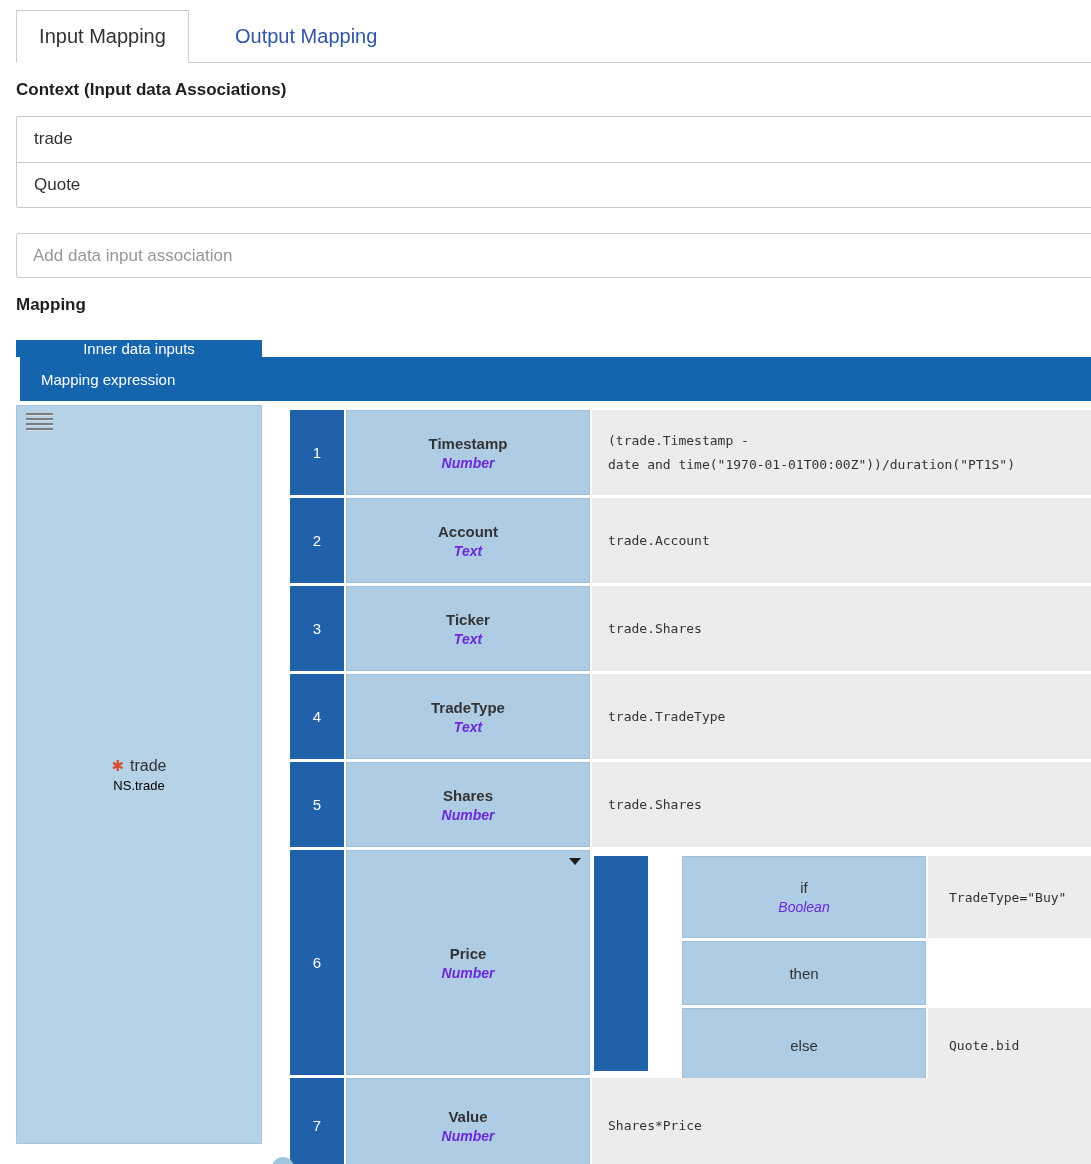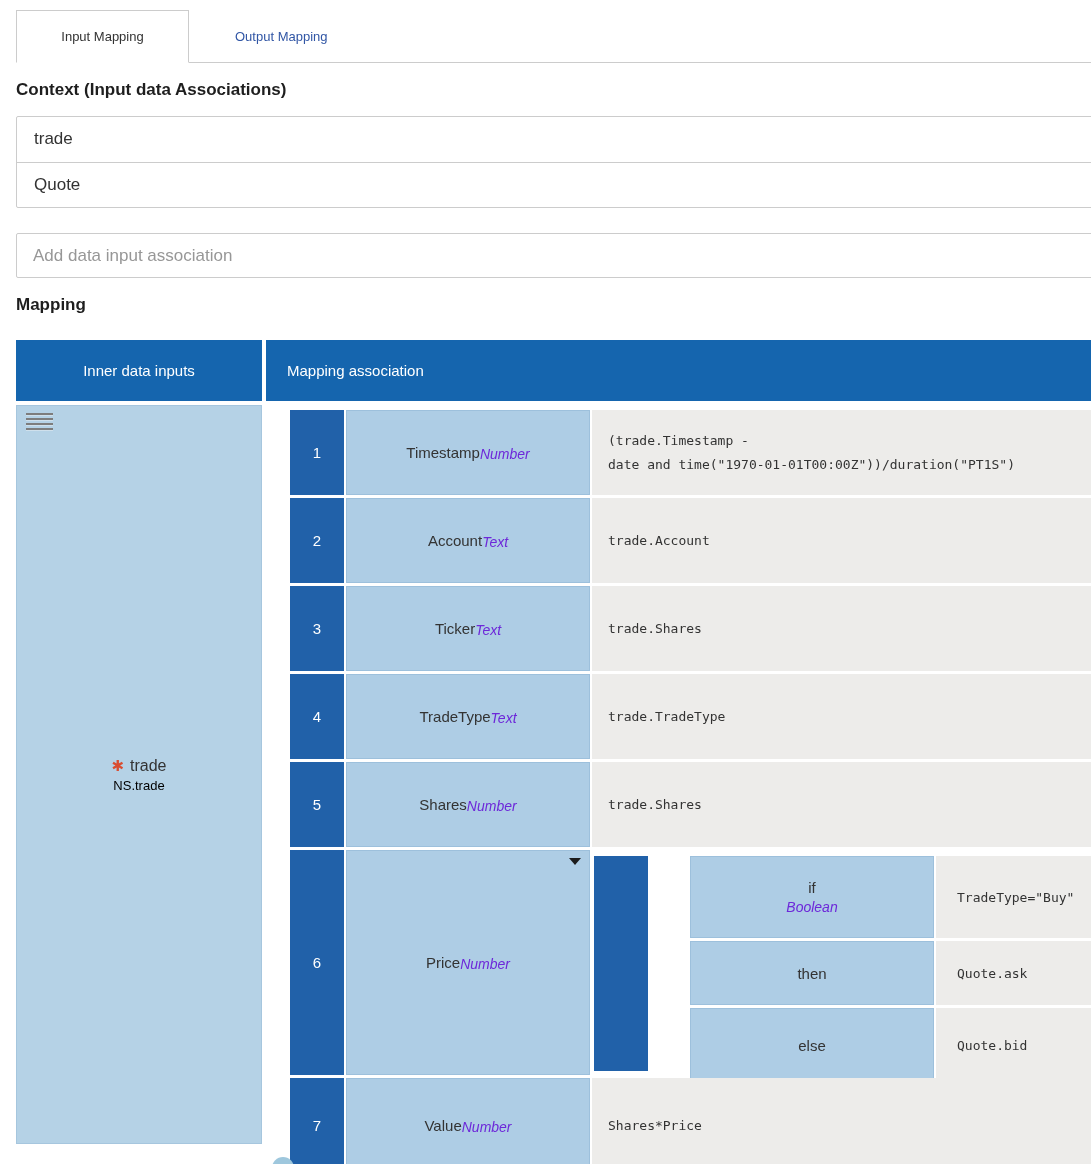--- a/index.html
+++ b/index.html
@@ -3,40 +3,40 @@
 <meta charset="utf-8">
 <style>
   * { margin:0; padding:0; box-sizing:border-box; }
   html,body { width:1091px; height:1164px; overflow:hidden; background:#fff;
     font-family:"Liberation Sans","DejaVu Sans",sans-serif; color:#333; position:relative; }
   .page { padding-left:16px; position:relative; }
 
   
   .tab-bar { display:flex; align-items:stretch; height:53px; margin-top:10px;
     border-bottom:1px solid #ccc; width:1075px; }
-  .tab { display:flex; align-items:center; justify-content:center; font-size:13px; cursor:default; }
+  .tab { display:flex; align-items:center; justify-content:center; font-size:20px; cursor:default; }
   .tab.active { width:173px; background:#fff; border:1px solid #ccc; border-bottom:1px solid #fff;
     margin-bottom:-1px; color:#333; }
   .tab.inactive { padding:0 46px; color:var(--inactive-tab-blue,#3156a5); }
 
   
   .section-heading { font-size:17px; font-weight:bold; color:#1e1e1e; margin-top:17px; }
 
   
   .assoc-list { margin-top:16px; border:1px solid #ccc; border-radius:2px; width:1077px; }
   .assoc-item { height:45px; line-height:44px; padding-left:17px; font-size:17px; color:#333; }
   .assoc-item + .assoc-item { border-top:1px solid #ccc; }
 
   .add-input { margin-top:25px; width:1077px; height:45px; border:1px solid #ccc; border-radius:2px;
     font-size:17px; color:#333; padding:0 16px; font-family:inherit; outline:none; }
   .add-input::placeholder { color:#979797; }
 
   
   .map-table { margin-top:25px; width:1075px; }
-  .map-header { display:flex; height:61px; }
+  .map-header { display:flex; height:61px;flex-direction:column; }
   .hdr-cell { background:var(--header-blue,#1565ae); color:#fff; font-size:15px;
     display:flex; align-items:center; }
   .hdr-left { width:246px; justify-content:center; }
   .hdr-right { flex:1; margin-left:4px; padding-left:21px; }
 
   .map-body { display:flex; margin-top:4px; }
   .panel { width:246px; height:739px; background:var(--panel-blue,#b5d2e6);
     border:1px solid #a6c6de; position:relative; display:flex; align-items:center; justify-content:center; }
   .drag-handle { position:absolute; top:7px; left:9px; }
   .drag-handle .bar { width:27px; height:3px; background:#7d7d7d; margin-bottom:2px; border-bottom:1px solid #cfe0ec; }
@@ -46,35 +46,35 @@
   .source-name { font-size:16px; color:#333; }
   .source-type { font-size:13px; color:#000000; margin-top:3px; }
 
   .rows-col { flex:1; margin-left:28px; padding-top:5px; }
   .map-row { display:flex; height:85px; margin-bottom:3px; }
   .map-row.tall { height:225px; }
   .map-row.cut { height:95px; margin-bottom:0; }
   .num-cell { width:54px; background:var(--row-number-blue,#2161a9); color:#fff; font-size:15px;
     display:flex; align-items:center; justify-content:center; }
   .name-cell { width:244px; margin-left:2px; background:var(--cell-blue,#aecde5);
-    border:1px solid #9dc0dc; display:flex; flex-direction:row; align-items:center;
-    justify-content:center; position:relative; }
+    border:1px solid #9dc0dc; display:flex; flex-direction:column; align-items:center;
+    justify-content:center; position:relative;font-weight:bold; }
   .cell-title { font-size:15px; color:#333; }
   .cell-type { font-style:italic; font-size:14px; color:#6d28d9; margin-top:3px; }
   .expr-cell { flex:1; margin-left:2px; background:var(--expression-bg,#edecea);
     display:flex; align-items:center; padding-left:16px;
     font-family:"DejaVu Sans Mono","Liberation Mono",monospace; font-size:13px; line-height:24px;
     color:#333; white-space:pre-wrap; }
   .caret-icon { position:absolute; top:7px; right:8px; width:0; height:0;
     border-left:6px solid transparent; border-right:6px solid transparent; border-top:7px solid #1c1c1c; }
 
   
   .nested-wrap { flex:1; display:flex; margin-left:4px; padding-top:6px; }
   .nested-bar { width:54px; height:215px; background:var(--row-number-blue,#2161a9); }
-  .nested-rows { flex:1; margin-left:10px;padding-left:32px; }
+  .nested-rows { flex:1; margin-left:2px;padding-left:32px; }
   .nested-row { display:flex; margin-bottom:3px; }
   .nested-row.h-if { height:82px; }
   .nested-row.h-then { height:64px; }
   .nested-row.h-else { height:75px; }
   .nested-label { width:244px; background:var(--cell-blue,#aecde5); border:1px solid #9dc0dc;
     display:flex; flex-direction:column; align-items:center; justify-content:center; }
   .nested-expr { flex:1; margin-left:2px; background:var(--expression-bg,#edecea);
     display:flex; align-items:center; padding-left:21px;
     font-family:"DejaVu Sans Mono","Liberation Mono",monospace; font-size:13px; color:#333; }
 
@@ -99,21 +99,21 @@
   </div>
 
   <input class="add-input" type="text" value="" placeholder="Add data input association" style="">
 
   <div class="section-heading">Mapping</div>
 
   <div class="map-table">
 
     <div class="map-header">
       <div class="hdr-cell hdr-left">Inner data inputs</div>
-      <div class="hdr-cell hdr-right">Mapping association</div>
+      <div class="hdr-cell hdr-right">Mapping expression</div>
     </div>
 
     <div class="map-body">
 
       <div class="panel">
         <div class="drag-handle">
           <div class="bar"></div>
             <div class="bar"></div>
             <div class="bar"></div>
             <div class="bar"></div>
@@ -189,21 +189,20 @@
                 <div class="nested-label">
                   <div class="cell-title">if</div>
                   <div class="cell-type">Boolean</div>
                 </div>
                 <div class="nested-expr">TradeType="Buy"</div>
               </div>
               <div class="nested-row h-then">
                 <div class="nested-label">
                   <div class="cell-title">then</div>
                 </div>
-                <div class="nested-expr">Quote.ask</div>
               </div>
               <div class="nested-row h-else">
                 <div class="nested-label">
                   <div class="cell-title">else</div>
                 </div>
                 <div class="nested-expr">Quote.bid</div>
               </div>
             </div>
           </div>
         </div>

